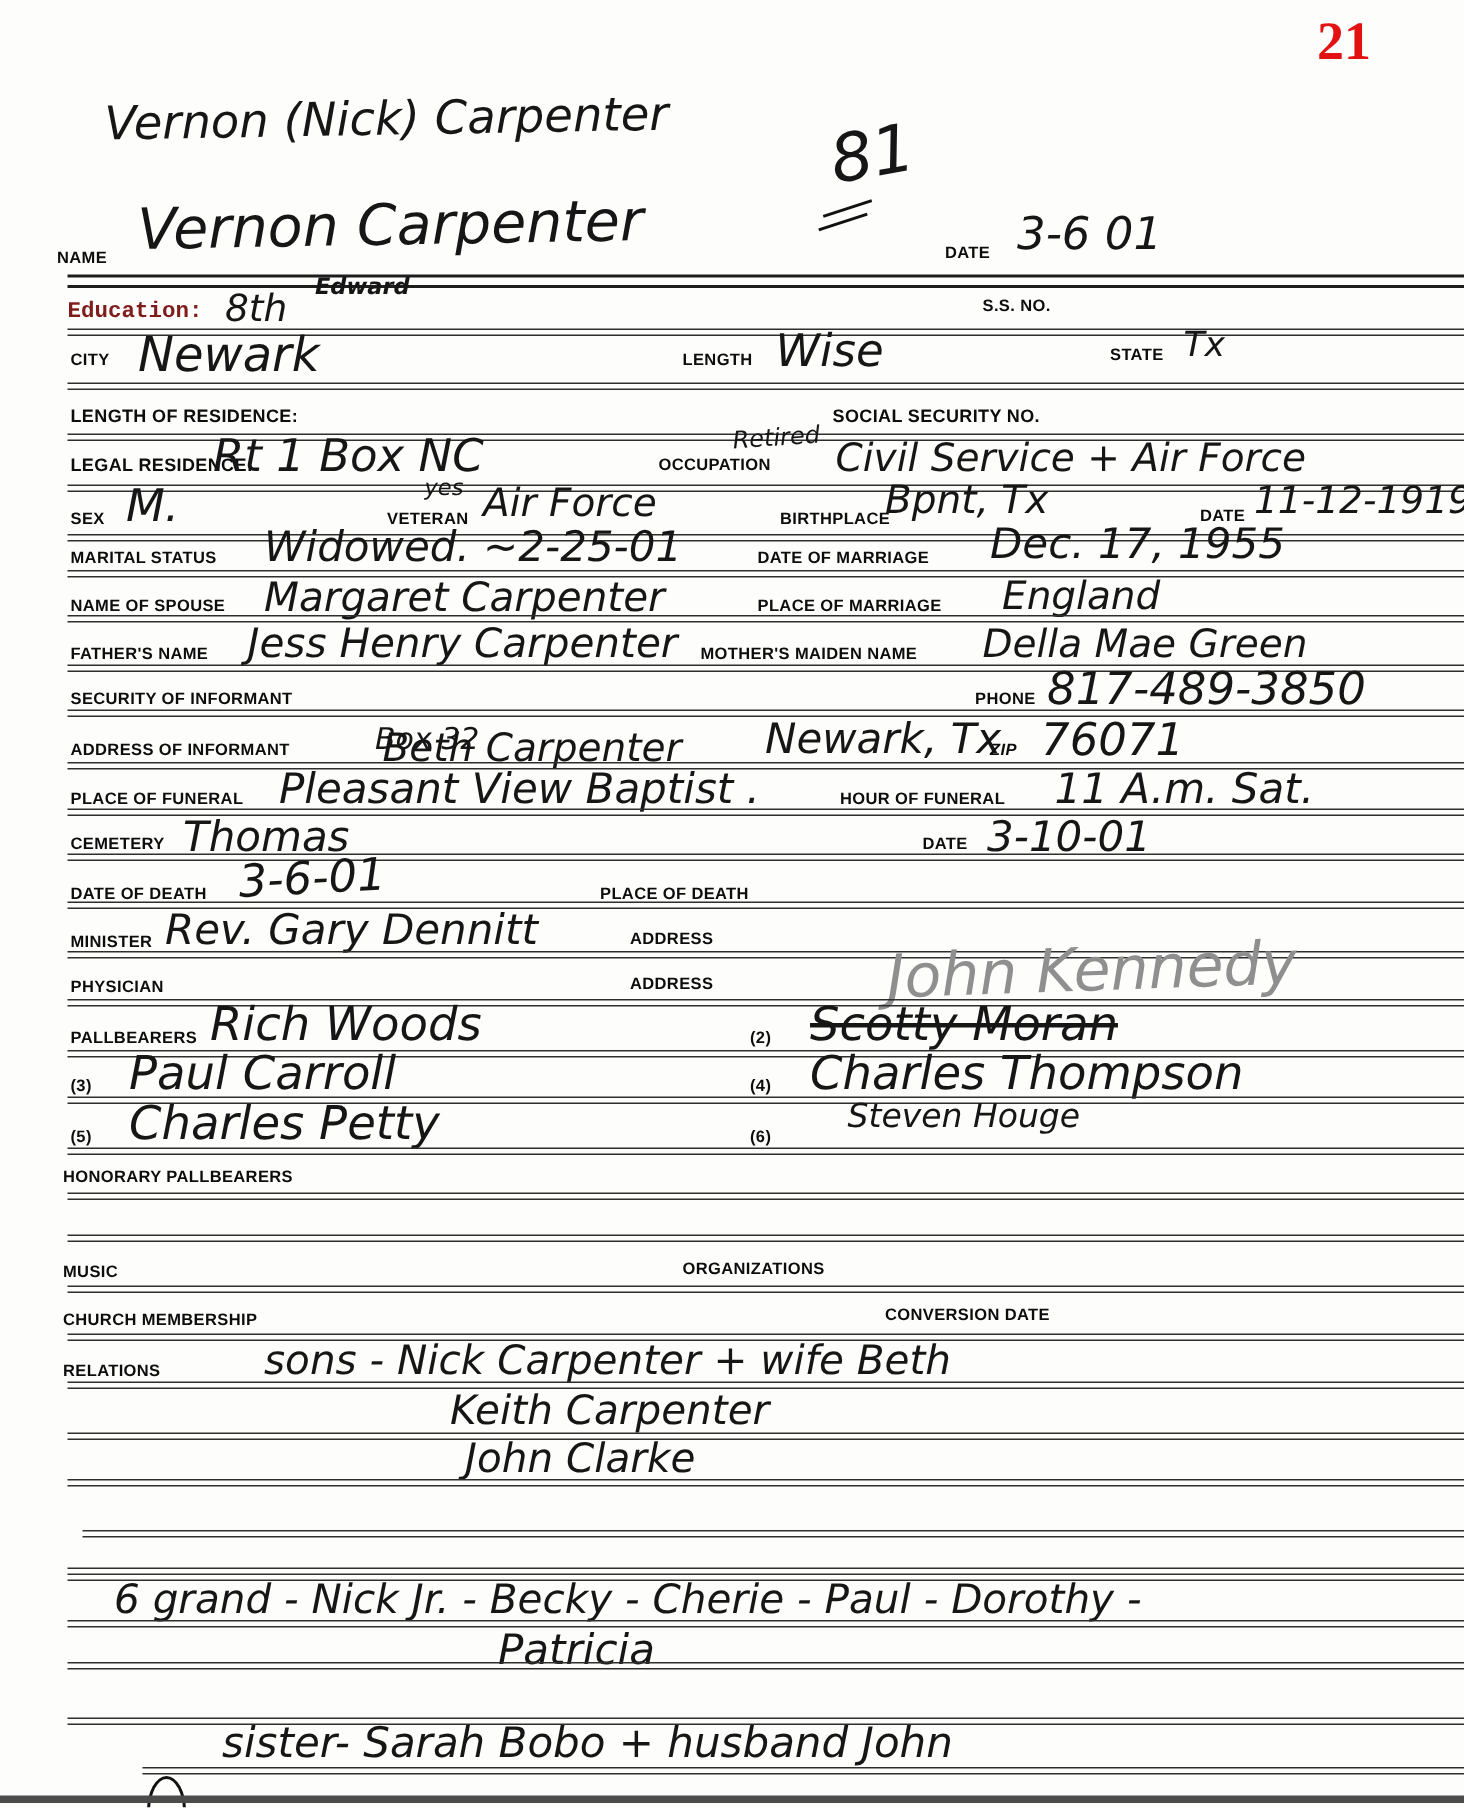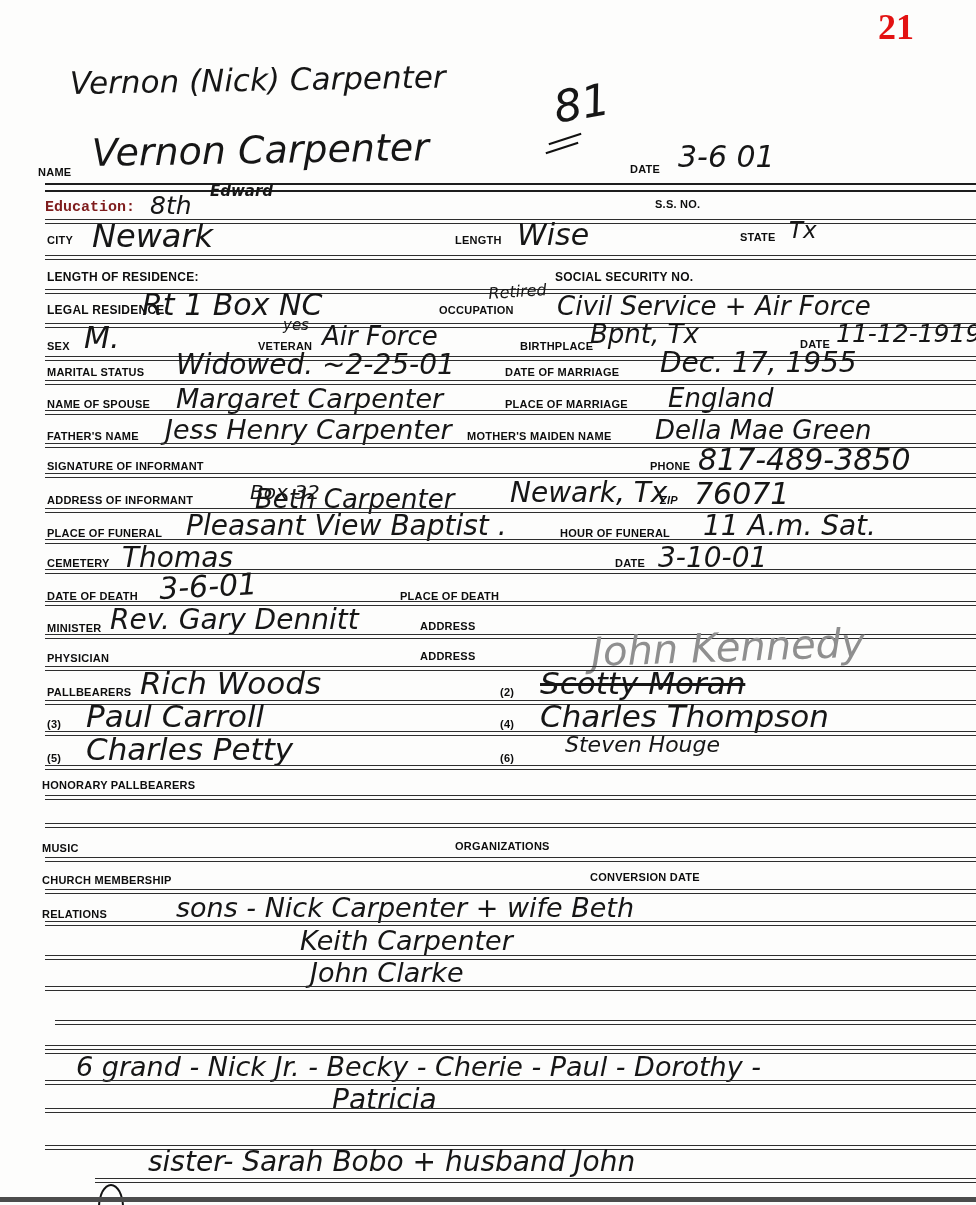--- a/index.html
+++ b/index.html
@@ -104,21 +104,21 @@
   <span class="lbl" style="left:505px; top:398px;">PLACE OF MARRIAGE</span>
   <span class="hw" style="left:668px; top:385px; font-size:26px;">England</span>
   <div class="rule" style="top:410px;"></div>
 
   <span class="lbl" style="left:47px; top:430px;">FATHER'S NAME</span>
   <span class="hw" style="left:165px; top:416px; font-size:27px;">Jess Henry Carpenter</span>
   <span class="lbl" style="left:467px; top:430px;">MOTHER'S MAIDEN NAME</span>
   <span class="hw" style="left:655px; top:417px; font-size:26px;">Della Mae Green</span>
   <div class="rule" style="top:443px;"></div>
 
-  <span class="lbl" style="left:47px; top:460px;">SIGNATURE OF INFORMANT</span>
+  <span class="lbl" style="left:47px; top:460px;">SECURITY OF INFORMANT</span>
   <span class="hw" style="left:255px; top:448px; font-size:26px;margin-top:38px;">Beth Carpenter</span>
   <span class="lbl" style="left:650px; top:460px;">PHONE</span>
   <span class="hw" style="left:698px; top:445px; font-size:30px;">817-489-3850</span>
   <div class="rule" style="top:473px;"></div>
 
   <span class="lbl" style="left:47px; top:494px;">ADDRESS OF INFORMANT</span>
   <span class="hw" style="left:250px; top:482px; font-size:20px;">Box 32</span>
   <span class="hw" style="left:510px; top:479px; font-size:28px;">Newark, Tx</span>
   <span class="lbl" style="left:660px; top:494px;font-style:italic;">ZIP</span>
   <span class="hw" style="left:694px; top:479px; font-size:30px;">76071</span>

